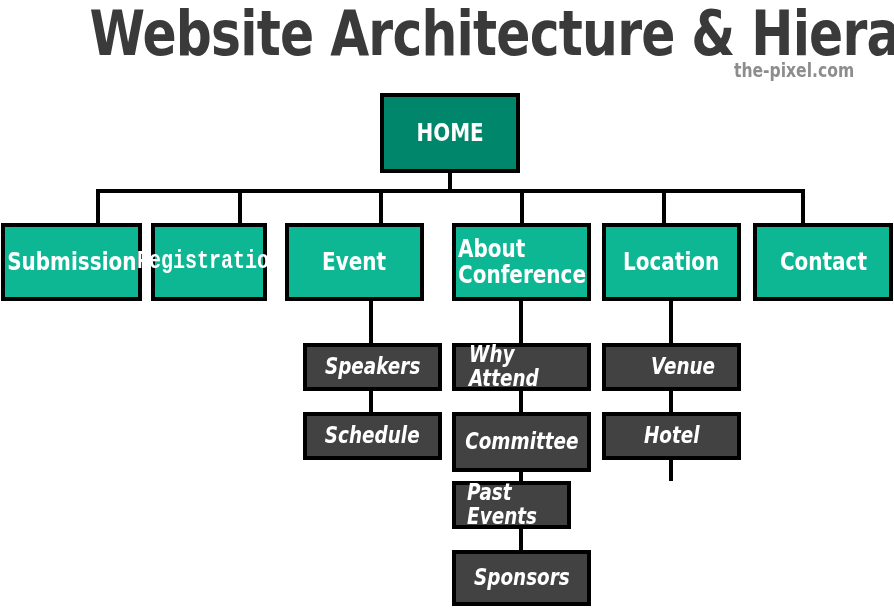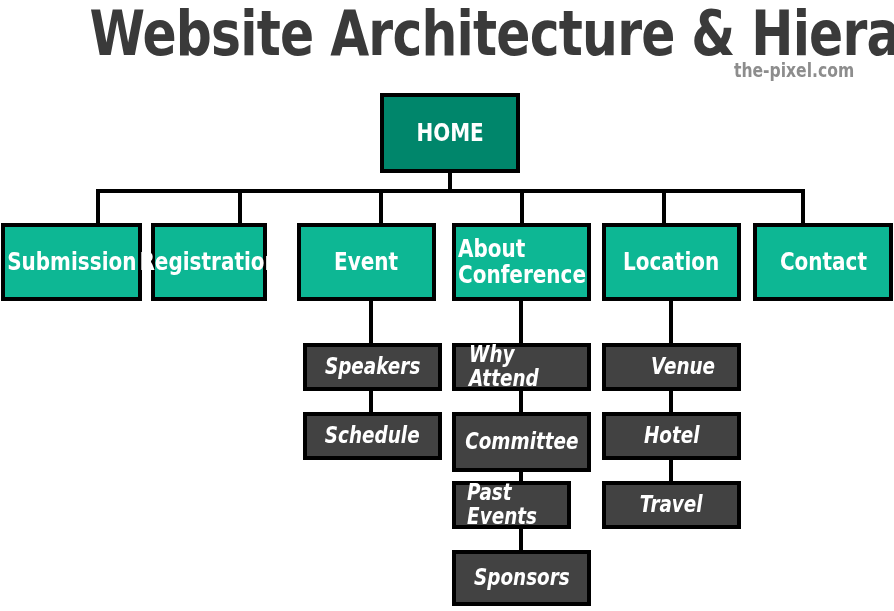--- a/index.html
+++ b/index.html
@@ -93,24 +93,24 @@
   <div class="line" style="left:669px;top:391px;width:4px;height:21px;"></div>
   <div class="line" style="left:669px;top:460px;width:4px;height:21px;"></div>
 
   <div class="node lvl1" style="left:380px;top:93px;width:140px;height:80px;">
     <span>HOME</span>
   </div>
 
   <div class="node lvl2" style="left:1px;top:223px;width:141px;height:78px;">
     <span>Submission</span>
   </div>
-  <div class="node lvl2" style="left:151px;top:223px;width:116px;height:78px;">
+  <div class="node lvl2" style="left:151px;top:223px;width:116px;height:78px;font-family:Liberation Mono, monospace;">
     <span>Registration</span>
   </div>
-  <div class="node lvl2" style="left:297px;top:223px;width:139px;height:78px;">
+  <div class="node lvl2" style="left:285px;top:223px;width:139px;height:78px;">
     <span>Event</span>
   </div>
   <div class="node lvl2" style="left:452px;top:223px;width:139px;height:78px;">
     <span>About
 Conference</span>
   </div>
   <div class="node lvl2" style="left:602px;top:223px;width:139px;height:78px;">
     <span>Location</span>
   </div>
   <div class="node lvl2" style="left:753px;top:223px;width:140px;height:78px;">
@@ -136,17 +136,14 @@
   <div class="node lvl3" style="left:452px;top:550px;width:139px;height:56px;">
     <span>Sponsors</span>
   </div>
 
   <div class="node lvl3" style="left:602px;top:343px;width:139px;height:48px;padding-left:23px;">
     <span>Venue</span>
   </div>
   <div class="node lvl3" style="left:602px;top:412px;width:139px;height:48px;">
     <span>Hotel</span>
   </div>
-  <div class="node lvl3" style="left:602px;top:481px;width:139px;height:48px;">
-    <span>Travel</span>
-  </div>
 
 </div>
 
 </body></html>

